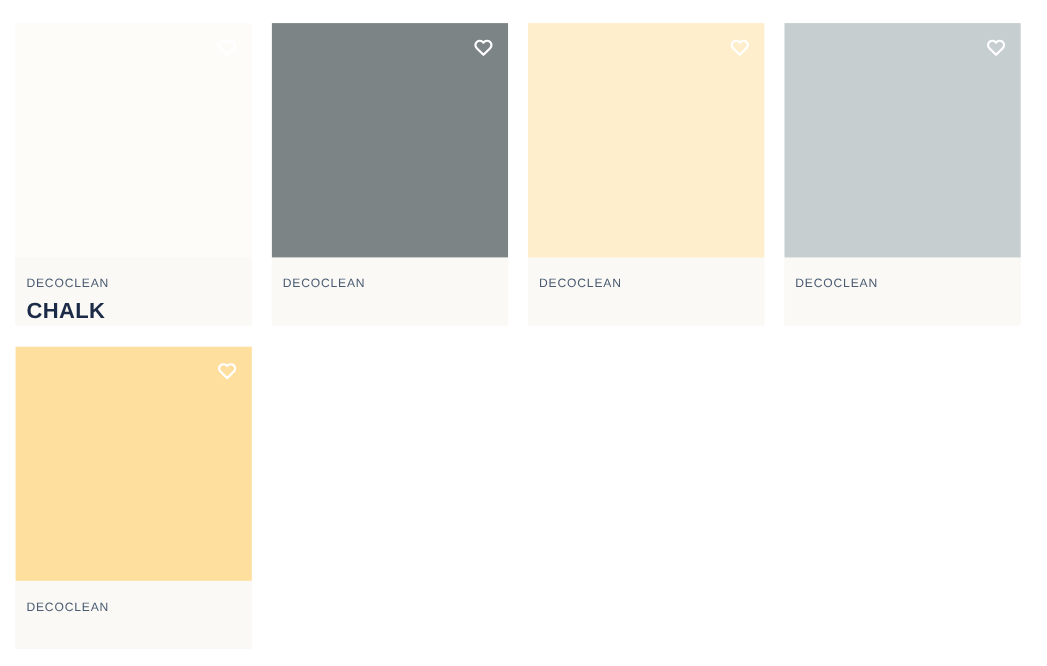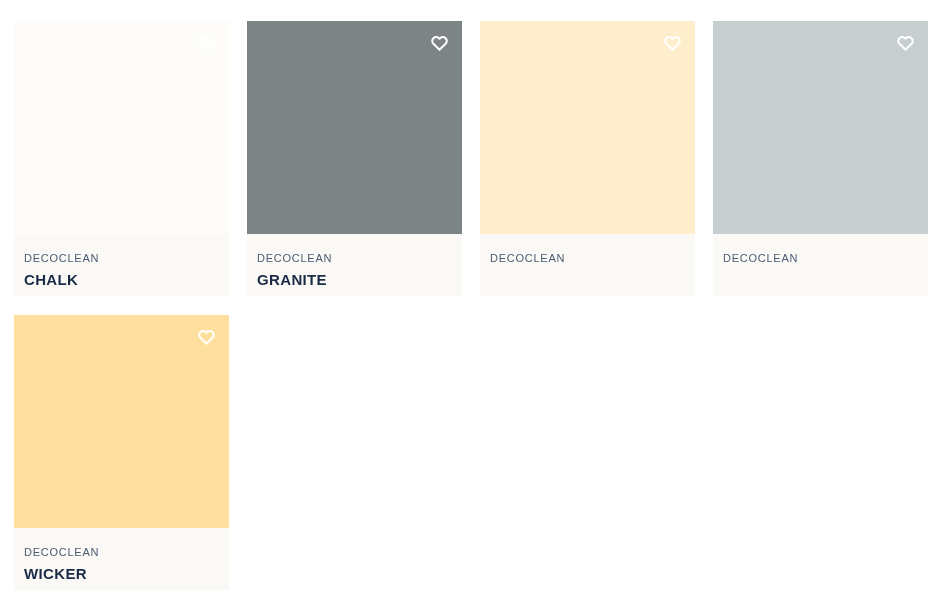--- a/index.html
+++ b/index.html
@@ -88,21 +88,21 @@
     font-size: 11px;
     letter-spacing: 0.75px;
     color: #4a5b72;
     text-transform: uppercase;
     line-height: 1.2;
     margin: 0 0 6px 0;
     font-weight: 400;
   }
 
   .color-name {
-    font-size: 15px;
+    font-size: 20px;
     font-weight: 700;
     letter-spacing: 0.35px;
     color: #1b2a47;
     text-transform: uppercase;
     line-height: 1.2;
     margin: 0;
   }
 </style>
 </head>
 <body>
@@ -129,21 +129,20 @@
       <button class="fav-button" aria-label="Add to favorites">
         <span>
           <svg viewBox="0 0 20 20" aria-hidden="true">
             <path d="M10 16.6 L3.6 10.3 C1.9 8.7 1.9 6.0 3.6 4.4 C5.2 2.9 7.8 2.9 9.4 4.4 L10 5.0 L10.6 4.4 C12.2 2.9 14.8 2.9 16.4 4.4 C18.1 6.0 18.1 8.7 16.4 10.3 Z"></path>
           </svg>
         </span>
       </button>
     </div>
     <div class="card-footer" style="background: rgb(250, 249, 245);">
       <p class="brand-label">DECOCLEAN</p>
-      <p class="color-name">GRANITE</p>
     </div>
   </div>
       <div class="product-card">
     <div class="swatch" style="background: rgb(255, 238, 204);">
       <button class="fav-button" aria-label="Add to favorites">
         <span>
           <svg viewBox="0 0 20 20" aria-hidden="true">
             <path d="M10 16.6 L3.6 10.3 C1.9 8.7 1.9 6.0 3.6 4.4 C5.2 2.9 7.8 2.9 9.4 4.4 L10 5.0 L10.6 4.4 C12.2 2.9 14.8 2.9 16.4 4.4 C18.1 6.0 18.1 8.7 16.4 10.3 Z"></path>
           </svg>
         </span>
@@ -172,17 +171,16 @@
       <button class="fav-button" aria-label="Add to favorites">
         <span>
           <svg viewBox="0 0 20 20" aria-hidden="true">
             <path d="M10 16.6 L3.6 10.3 C1.9 8.7 1.9 6.0 3.6 4.4 C5.2 2.9 7.8 2.9 9.4 4.4 L10 5.0 L10.6 4.4 C12.2 2.9 14.8 2.9 16.4 4.4 C18.1 6.0 18.1 8.7 16.4 10.3 Z"></path>
           </svg>
         </span>
       </button>
     </div>
     <div class="card-footer" style="background: rgb(250, 249, 245);">
       <p class="brand-label">DECOCLEAN</p>
-      <p class="color-name">WICKER</p>
     </div>
   </div>
     </div>
 </div>
 
 </body></html>

